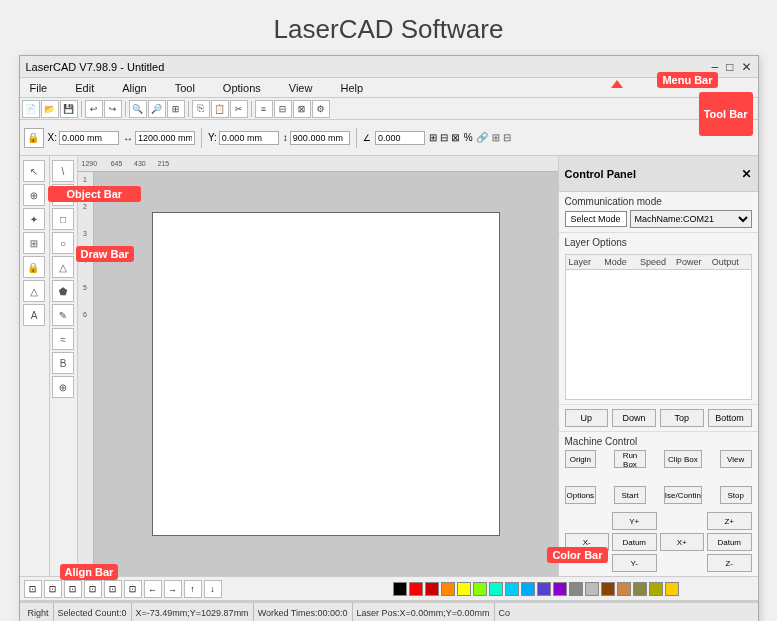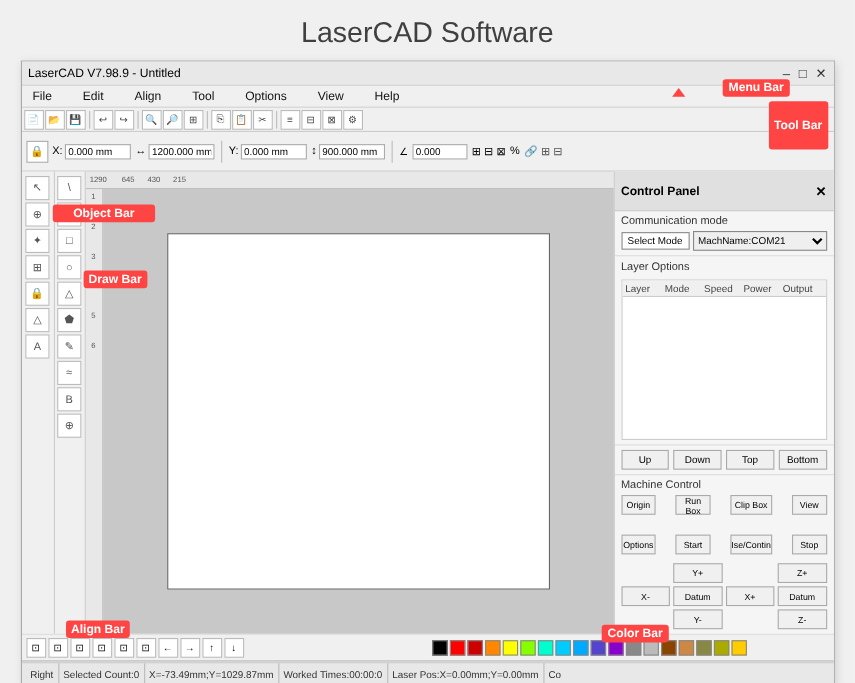--- a/index.html
+++ b/index.html
@@ -480,21 +480,21 @@
     }
     .color-swatch {
       width: 14px;
       height: 14px;
       border: 1px solid #888;
       cursor: pointer;
     }
     .color-bar-label {
       position: absolute;
       right: 150px;
-      bottom: 16px;
+      bottom: 37px;
       background: #ff4444;
       color: white;
       font-size: 11px;
       font-weight: bold;
       padding: 2px 5px;
       border-radius: 3px;
       white-space: nowrap;
     }
 
     

